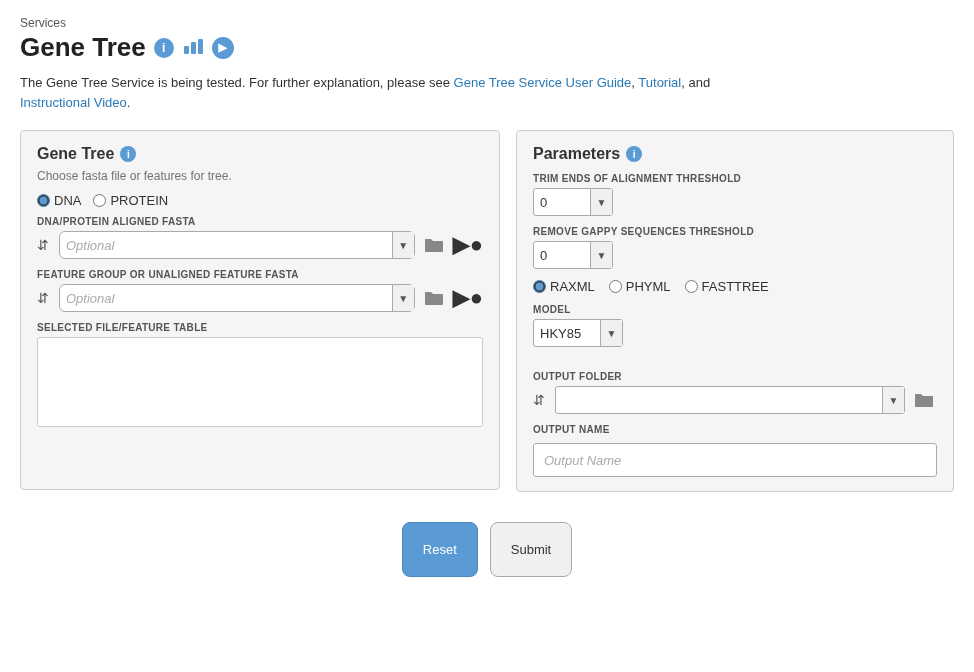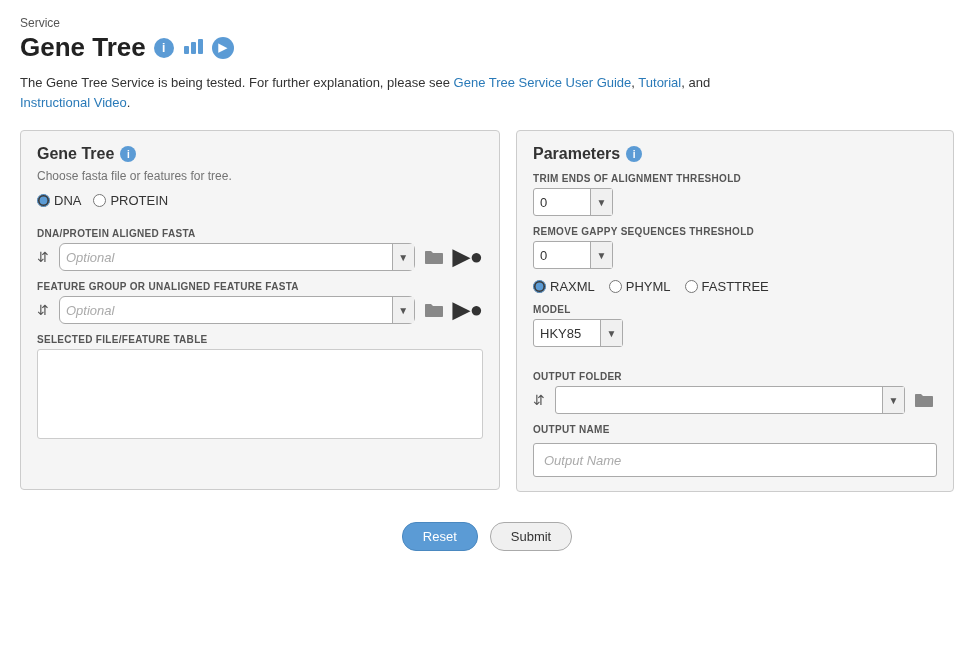--- a/index.html
+++ b/index.html
@@ -102,21 +102,21 @@
     }
     .panel-subtitle {
       font-size: 12px;
       color: #737373;
       margin-bottom: 10px;
     }
     .radio-group {
       display: flex;
       align-items: center;
       gap: 12px;
-      margin-bottom: 20px;
+      margin-bottom: 8px;
     }
     .radio-label {
       display: flex;
       align-items: center;
       gap: 4px;
       font-size: 13px;
       cursor: pointer;
     }
     .radio-label input[type="radio"] {
       accent-color: #5b9bd5;
@@ -296,22 +296,22 @@
       color: #aaa;
       font-style: italic;
     }
     .footer-buttons {
       display: flex;
       justify-content: center;
       gap: 12px;
       margin-top: 30px;
     }
     .btn {
-      padding: 6px 20px;
-      border-radius: 14px;
+      padding: 19px 20px;
+      border-radius: 8px;
       font-size: 13px;
       cursor: pointer;
       border: 1px solid #aaa;
     }
     .btn-reset {
       background: #5b9bd5;
       color: #fff;
       border-color: #4a88c0;
     }
     .btn-submit {
@@ -331,21 +331,21 @@
       font-size: 10px;
       font-weight: bold;
       cursor: pointer;
       vertical-align: middle;
     }
   </style>
 </head>
 <body>
 
 <div class="page-wrapper">
-  <div class="services-label">Service</div>
+  <div class="services-label">Services</div>
 
   <div class="page-title">
     <span>Gene Tree</span>
     <span class="icon-circle-info">i</span>
     <span class="icon-network">
       <svg width="22" height="22" viewBox="0 0 22 22" fill="none">
         <rect x="2" y="9" width="5" height="8" rx="1" fill="#5b9bd5"></rect>
         <rect x="9" y="5" width="5" height="12" rx="1" fill="#5b9bd5"></rect>
         <rect x="16" y="2" width="5" height="15" rx="1" fill="#5b9bd5"></rect>
       </svg>

